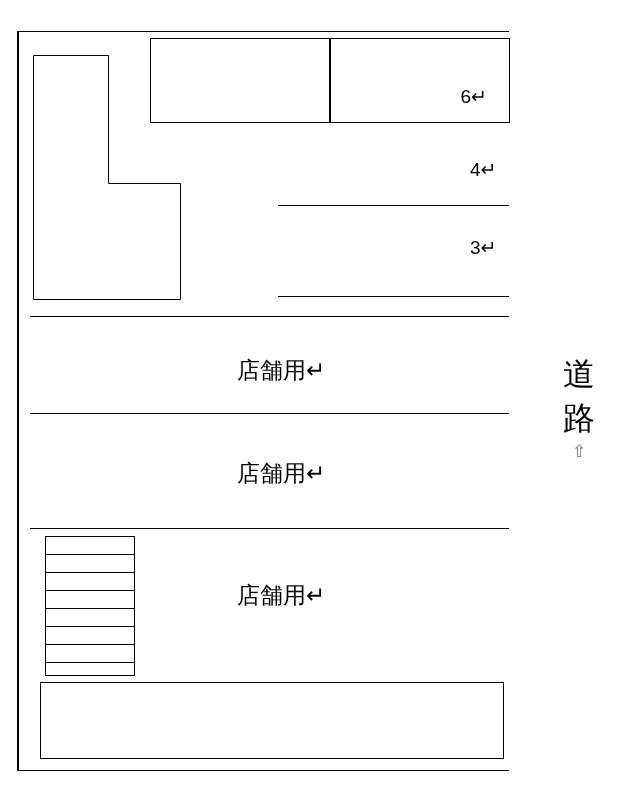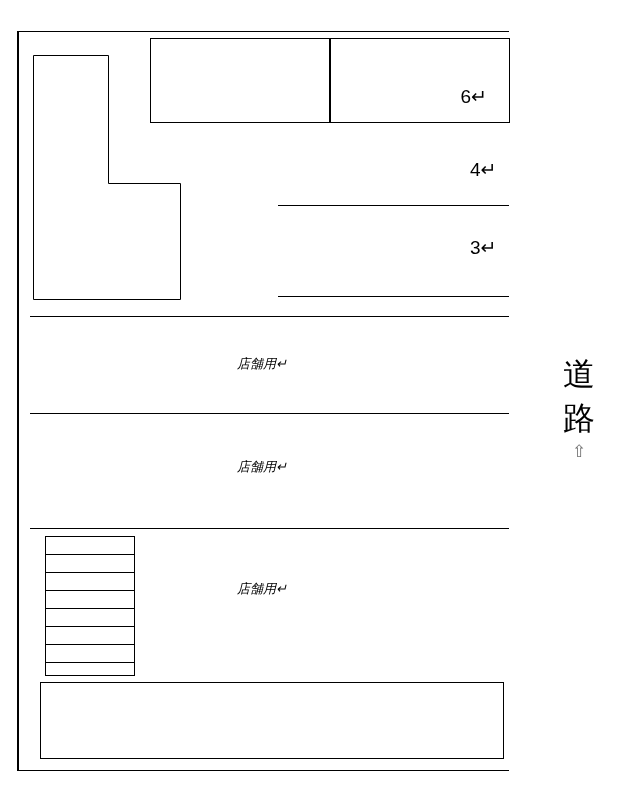--- a/index.html
+++ b/index.html
@@ -120,25 +120,24 @@
     top: 413px;
     width: 479px;
   }
   .div-full-3 {
     left: 30px;
     top: 528px;
     width: 479px;
   }
   .shop-label {
     position: absolute;
-    font-size: 13px;
+    font-size: 23px;
     color: #000000;
     white-space: nowrap;
     text-align: center;
-    font-style: italic;
   }
   .shop-1 { left: 237px; top: 355px; }
   .shop-2 { left: 237px; top: 458px; }
   .shop-3 { left: 237px; top: 580px; }
   
   .stairs {
     position: absolute;
     left: 45px;
     top: 536px;
     width: 90px;

